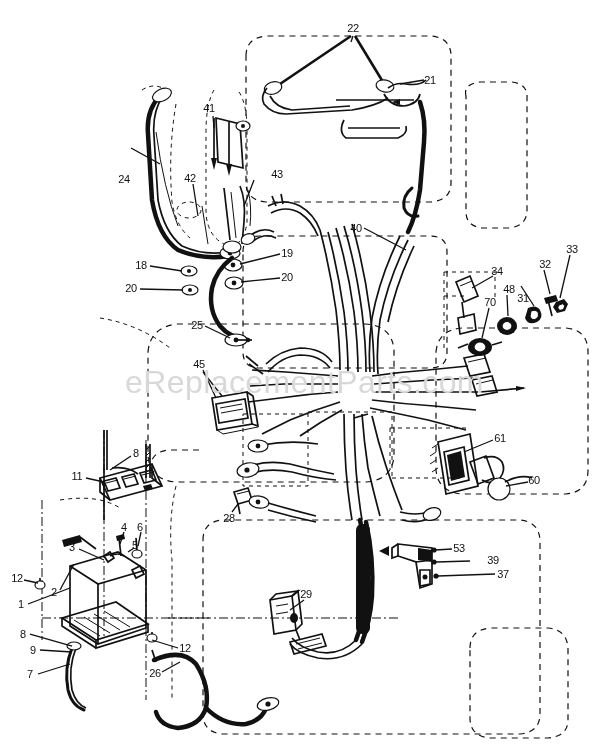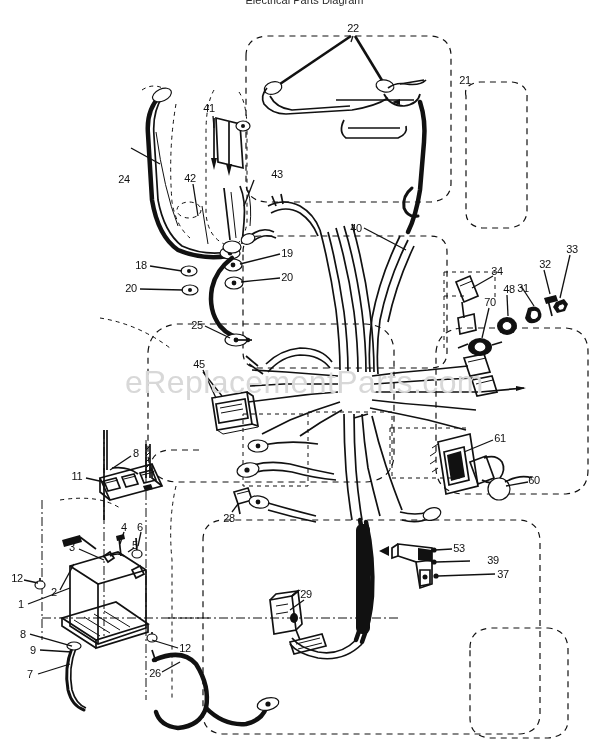--- a/index.html
+++ b/index.html
@@ -49,23 +49,20 @@
     font-family:"Liberation Sans", sans-serif;
     white-space:nowrap;
   }
   #title-strip span{display:inline-block;transform:translateY(-6px);}
 </style>
 </head>
 <body>
 
 <div id="diagram-root">
 
-  <div id="title-strip">
-    <span>Electrical Parts Diagram</span>
-  </div>
 
   <svg id="diagram-svg" viewBox="0 0 609 750" xmlns="http://www.w3.org/2000/svg">
     <defs>
       <style>
         .ln{fill:none;stroke:#111;stroke-width:1;}
         .ln2{fill:none;stroke:#111;stroke-width:1.7;}
         .ln3{fill:none;stroke:#111;stroke-width:2.6;}
         .thk{fill:none;stroke:#111;stroke-width:4.5;stroke-linecap:round;stroke-linejoin:round;}
         .thk2{fill:none;stroke:#111;stroke-width:3;stroke-linecap:round;stroke-linejoin:round;}
         .dash{fill:none;stroke:#111;stroke-width:1.2;stroke-dasharray:6 5;}
@@ -438,32 +435,32 @@
     <path class="lead" d="M304,600 L290,610"></path>
     <path class="lead" d="M452,549 L435,550"></path>
     <path class="lead" d="M470,561 L436,562"></path>
     <path class="lead" d="M495,574 L438,576"></path>
   </svg>
 
   <div id="watermark">eReplacementParts.com</div>
 
   <div id="callout-layer">
       <div class="callout" style="left: 353px; top: 28px;">22</div>
-      <div class="callout" style="left: 430px; top: 80px; margin-left: 35px;">21</div>
+      <div class="callout" style="left: 430px; top: 80px;">21</div>
       <div class="callout" style="left: 209px; top: 108px;">41</div>
       <div class="callout" style="left: 124px; top: 144px; margin-top: 35px;">24</div>
       <div class="callout" style="left: 190px; top: 178px;">42</div>
       <div class="callout" style="left: 257px; top: 174px; margin-left: 20px;">43</div>
       <div class="callout" style="left: 356px; top: 228px;">40</div>
       <div class="callout" style="left: 287px; top: 253px;">19</div>
       <div class="callout" style="left: 287px; top: 277px;">20</div>
       <div class="callout" style="left: 141px; top: 265px;">18</div>
       <div class="callout" style="left: 131px; top: 288px;">20</div>
       <div class="callout" style="left: 497px; top: 271px;">34</div>
-      <div class="callout" style="left: 523px; top: 288px;">31</div>
+      <div class="callout" style="left: 523px; top: 298px;">31</div>
       <div class="callout" style="left: 545px; top: 264px;">32</div>
       <div class="callout" style="left: 572px; top: 249px;">33</div>
       <div class="callout" style="left: 509px; top: 289px;">48</div>
       <div class="callout" style="left: 490px; top: 302px;">70</div>
       <div class="callout" style="left: 197px; top: 325px;">25</div>
       <div class="callout" style="left: 199px; top: 364px;">45</div>
       <div class="callout" style="left: 500px; top: 438px;">61</div>
       <div class="callout" style="left: 534px; top: 480px; text-align: center;">60</div>
       <div class="callout" style="left: 136px; top: 453px;">8</div>
       <div class="callout" style="left: 77px; top: 476px;">11</div>

